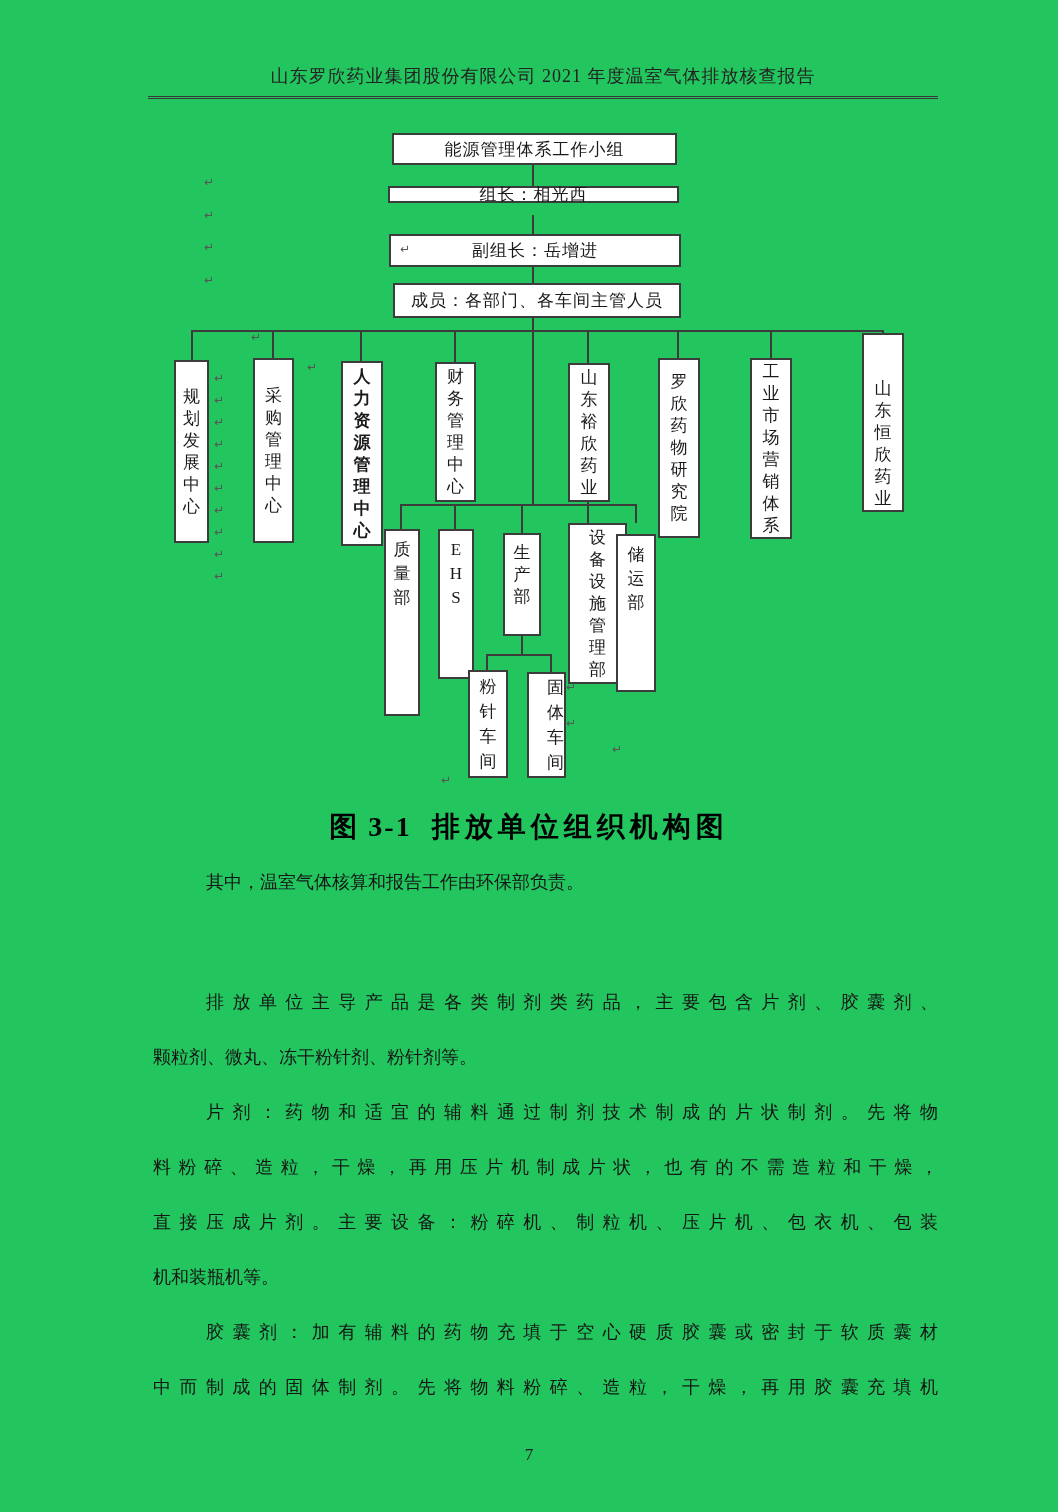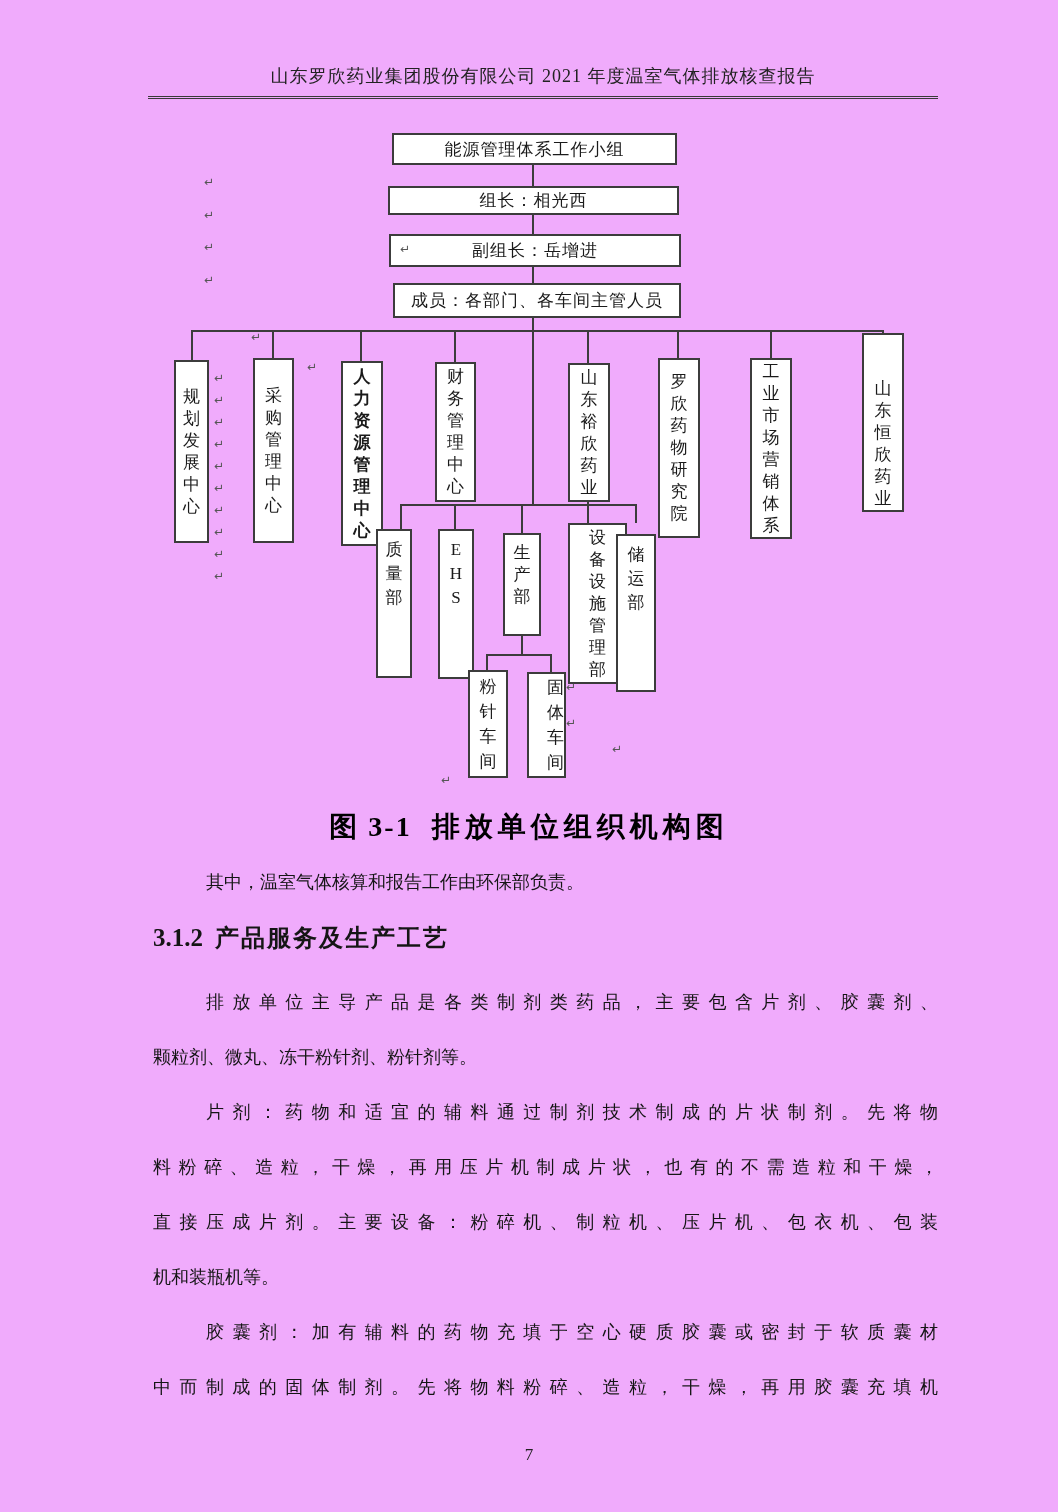--- a/index.html
+++ b/index.html
@@ -1,18 +1,18 @@
 <!DOCTYPE html>
 <html><head>
 <meta charset="utf-8">
 <style>
   html,body { margin:0; padding:0; background:#e8e8e8; }
   .page {
     position:relative; width:1058px; height:1512px; margin:0 auto;
-    background:#f0abfc; overflow:hidden;
+    background:#22c55e; overflow:hidden;
     font-family:"Liberation Serif","DejaVu Serif",serif; color:#111;
   }
   
   .hdr {
     position:absolute; left:148px; top:56px; width:790px; height:40px;
     line-height:40px; text-align:center; font-size:18px; letter-spacing:1px;
     border-bottom:3px double #3a3a3a; color:#222;
   }
   
   .chart { position:absolute; left:0; top:0; width:1058px; height:800px; }
@@ -57,21 +57,21 @@
 
 <div class="page">
 
   <div class="hdr">山东罗欣药业集团股份有限公司 2021 年度温室气体排放核查报告</div>
 
   <div class="chart">
 
     <div class="obox htext" style="left:392px;top:133px;width:285px;height:32px;">
         <span>能源管理体系工作小组</span>
       </div>
-    <div class="obox htext" style="left:388px;top:186px;width:291px;height:29px;text-align:right;">
+    <div class="obox htext" style="left:388px;top:186px;width:291px;height:17px;text-align:right;">
         <span>组长：相光西</span>
       </div>
     <div class="obox htext" style="left:389px;top:234px;width:292px;height:33px;">
         <span>副组长：岳增进</span>
       </div>
     <div class="obox htext" style="left:393px;top:283px;width:288px;height:35px;">
         <span>成员：各部门、各车间主管人员</span>
       </div>
 
     <div class="vline" style="left:532px;top:165px;height:21px;"></div>
@@ -114,21 +114,21 @@
         <div class="vtext">山东恒欣药业</div>
       </div>
 
     <div class="hline" style="left:400px;top:504px;width:237px;"></div>
     <div class="vline" style="left:400px;top:504px;height:25px;"></div>
     <div class="vline" style="left:454px;top:504px;height:25px;"></div>
     <div class="vline" style="left:521px;top:504px;height:29px;"></div>
     <div class="vline" style="left:587px;top:502px;height:21px;"></div>
     <div class="vline" style="left:635px;top:504px;height:19px;"></div>
 
-    <div class="obox vtop" style="left:376px;top:529px;width:36px;height:149px;">
+    <div class="obox vtop" style="left:384px;top:529px;width:36px;height:187px;">
         <div class="vtext lh24">质量部</div>
       </div>
     <div class="obox vtop" style="left:438px;top:529px;width:36px;height:150px;">
         <div class="vtext lh24">EHS</div>
       </div>
     <div class="obox vtop" style="left:503px;top:533px;width:38px;height:103px;">
         <div class="vtext">生产部</div>
       </div>
     <div class="obox" style="left:568px;top:523px;width:59px;height:161px;">
         <div class="vtext">设备设施管理部</div>
@@ -171,23 +171,20 @@
     <span class="mark" style="left:566px;top:717px;">↵</span>
     <span class="mark" style="left:612px;top:743px;">↵</span>
   </div>
 
   <div class="figcap">
     <span class="num">图 3-1</span><span class="ttl">排放单位组织机构图</span>
   </div>
 
   <div class="body-block intro">其中，温室气体核算和报告工作由环保部负责。</div>
 
-  <div class="body-block s-head">
-    <span class="no">3.1.2</span><span class="tt">产品服务及生产工艺</span>
-  </div>
 
   <div class="body-block" style="top:975px;">
     <div class="line ind full">排放单位主导产品是各类制剂类药品，主要包含片剂、胶囊剂、</div>
     <div class="line">颗粒剂、微丸、冻干粉针剂、粉针剂等。</div>
   </div>
 
   <div class="body-block" style="top:1085px;">
     <div class="line ind full">片剂：药物和适宜的辅料通过制剂技术制成的片状制剂。先将物</div>
     <div class="line full">料粉碎、造粒，干燥，再用压片机制成片状，也有的不需造粒和干燥，</div>
     <div class="line full">直接压成片剂。主要设备：粉碎机、制粒机、压片机、包衣机、包装</div>

